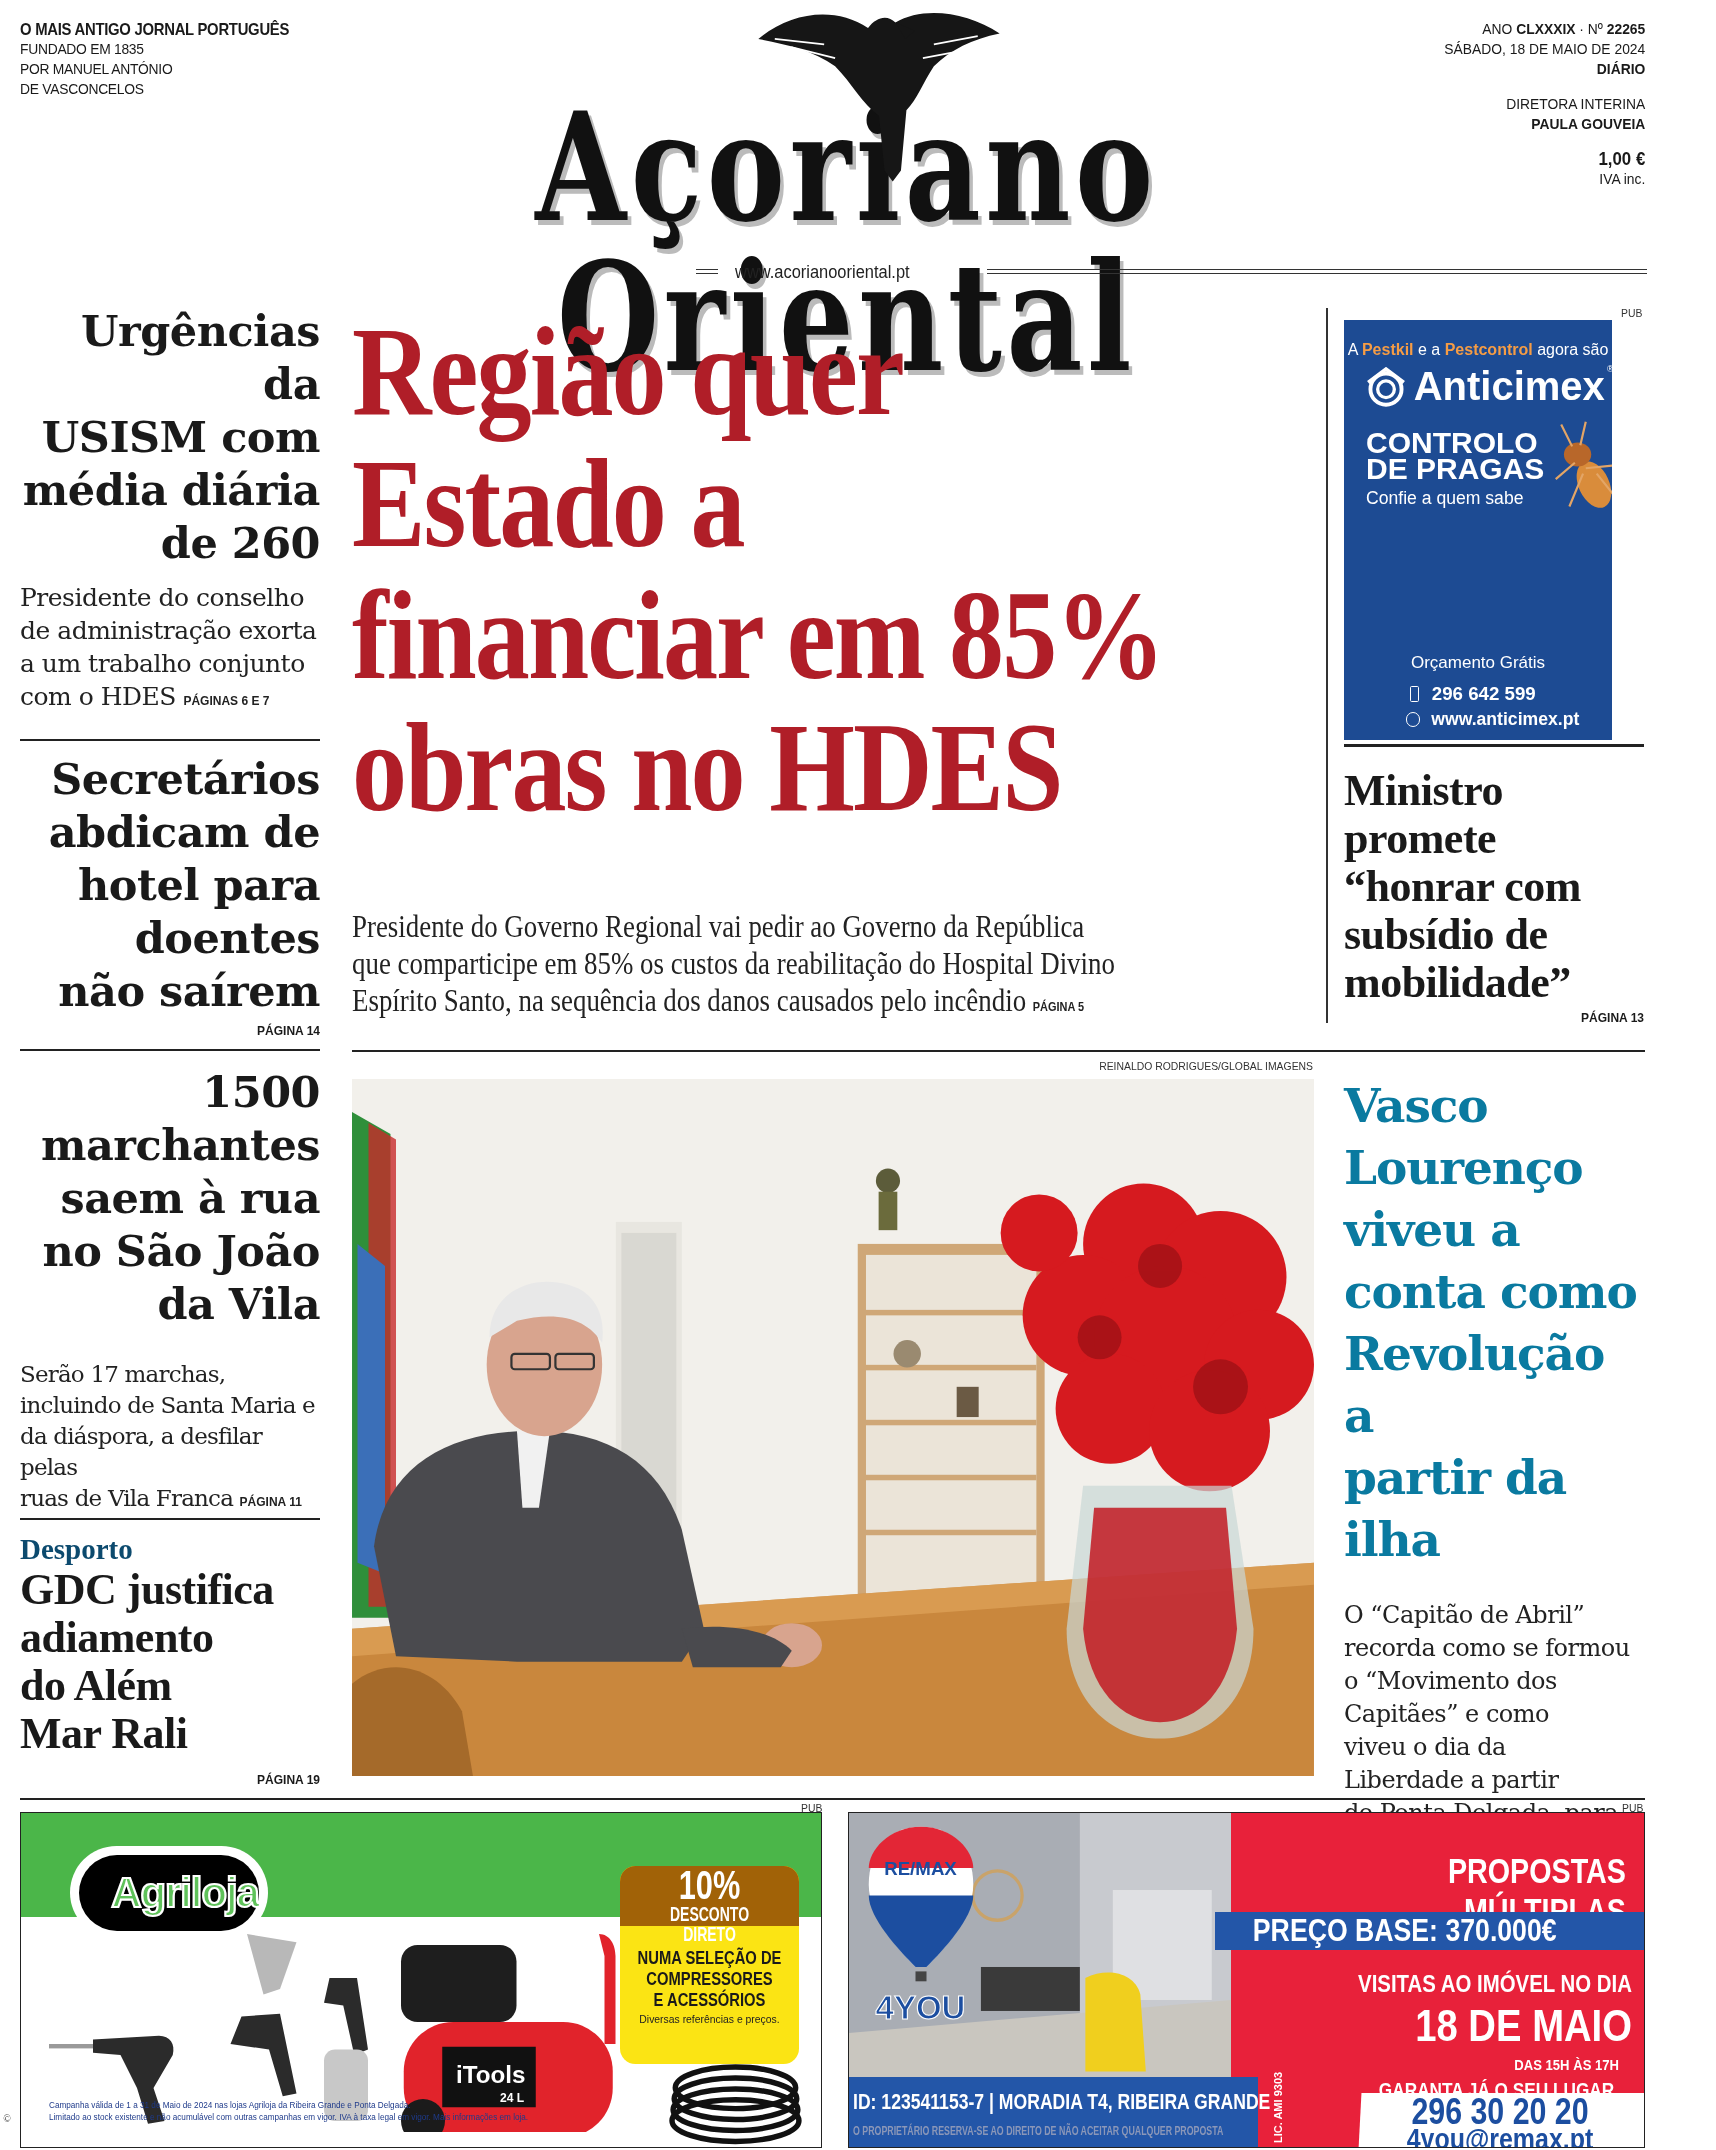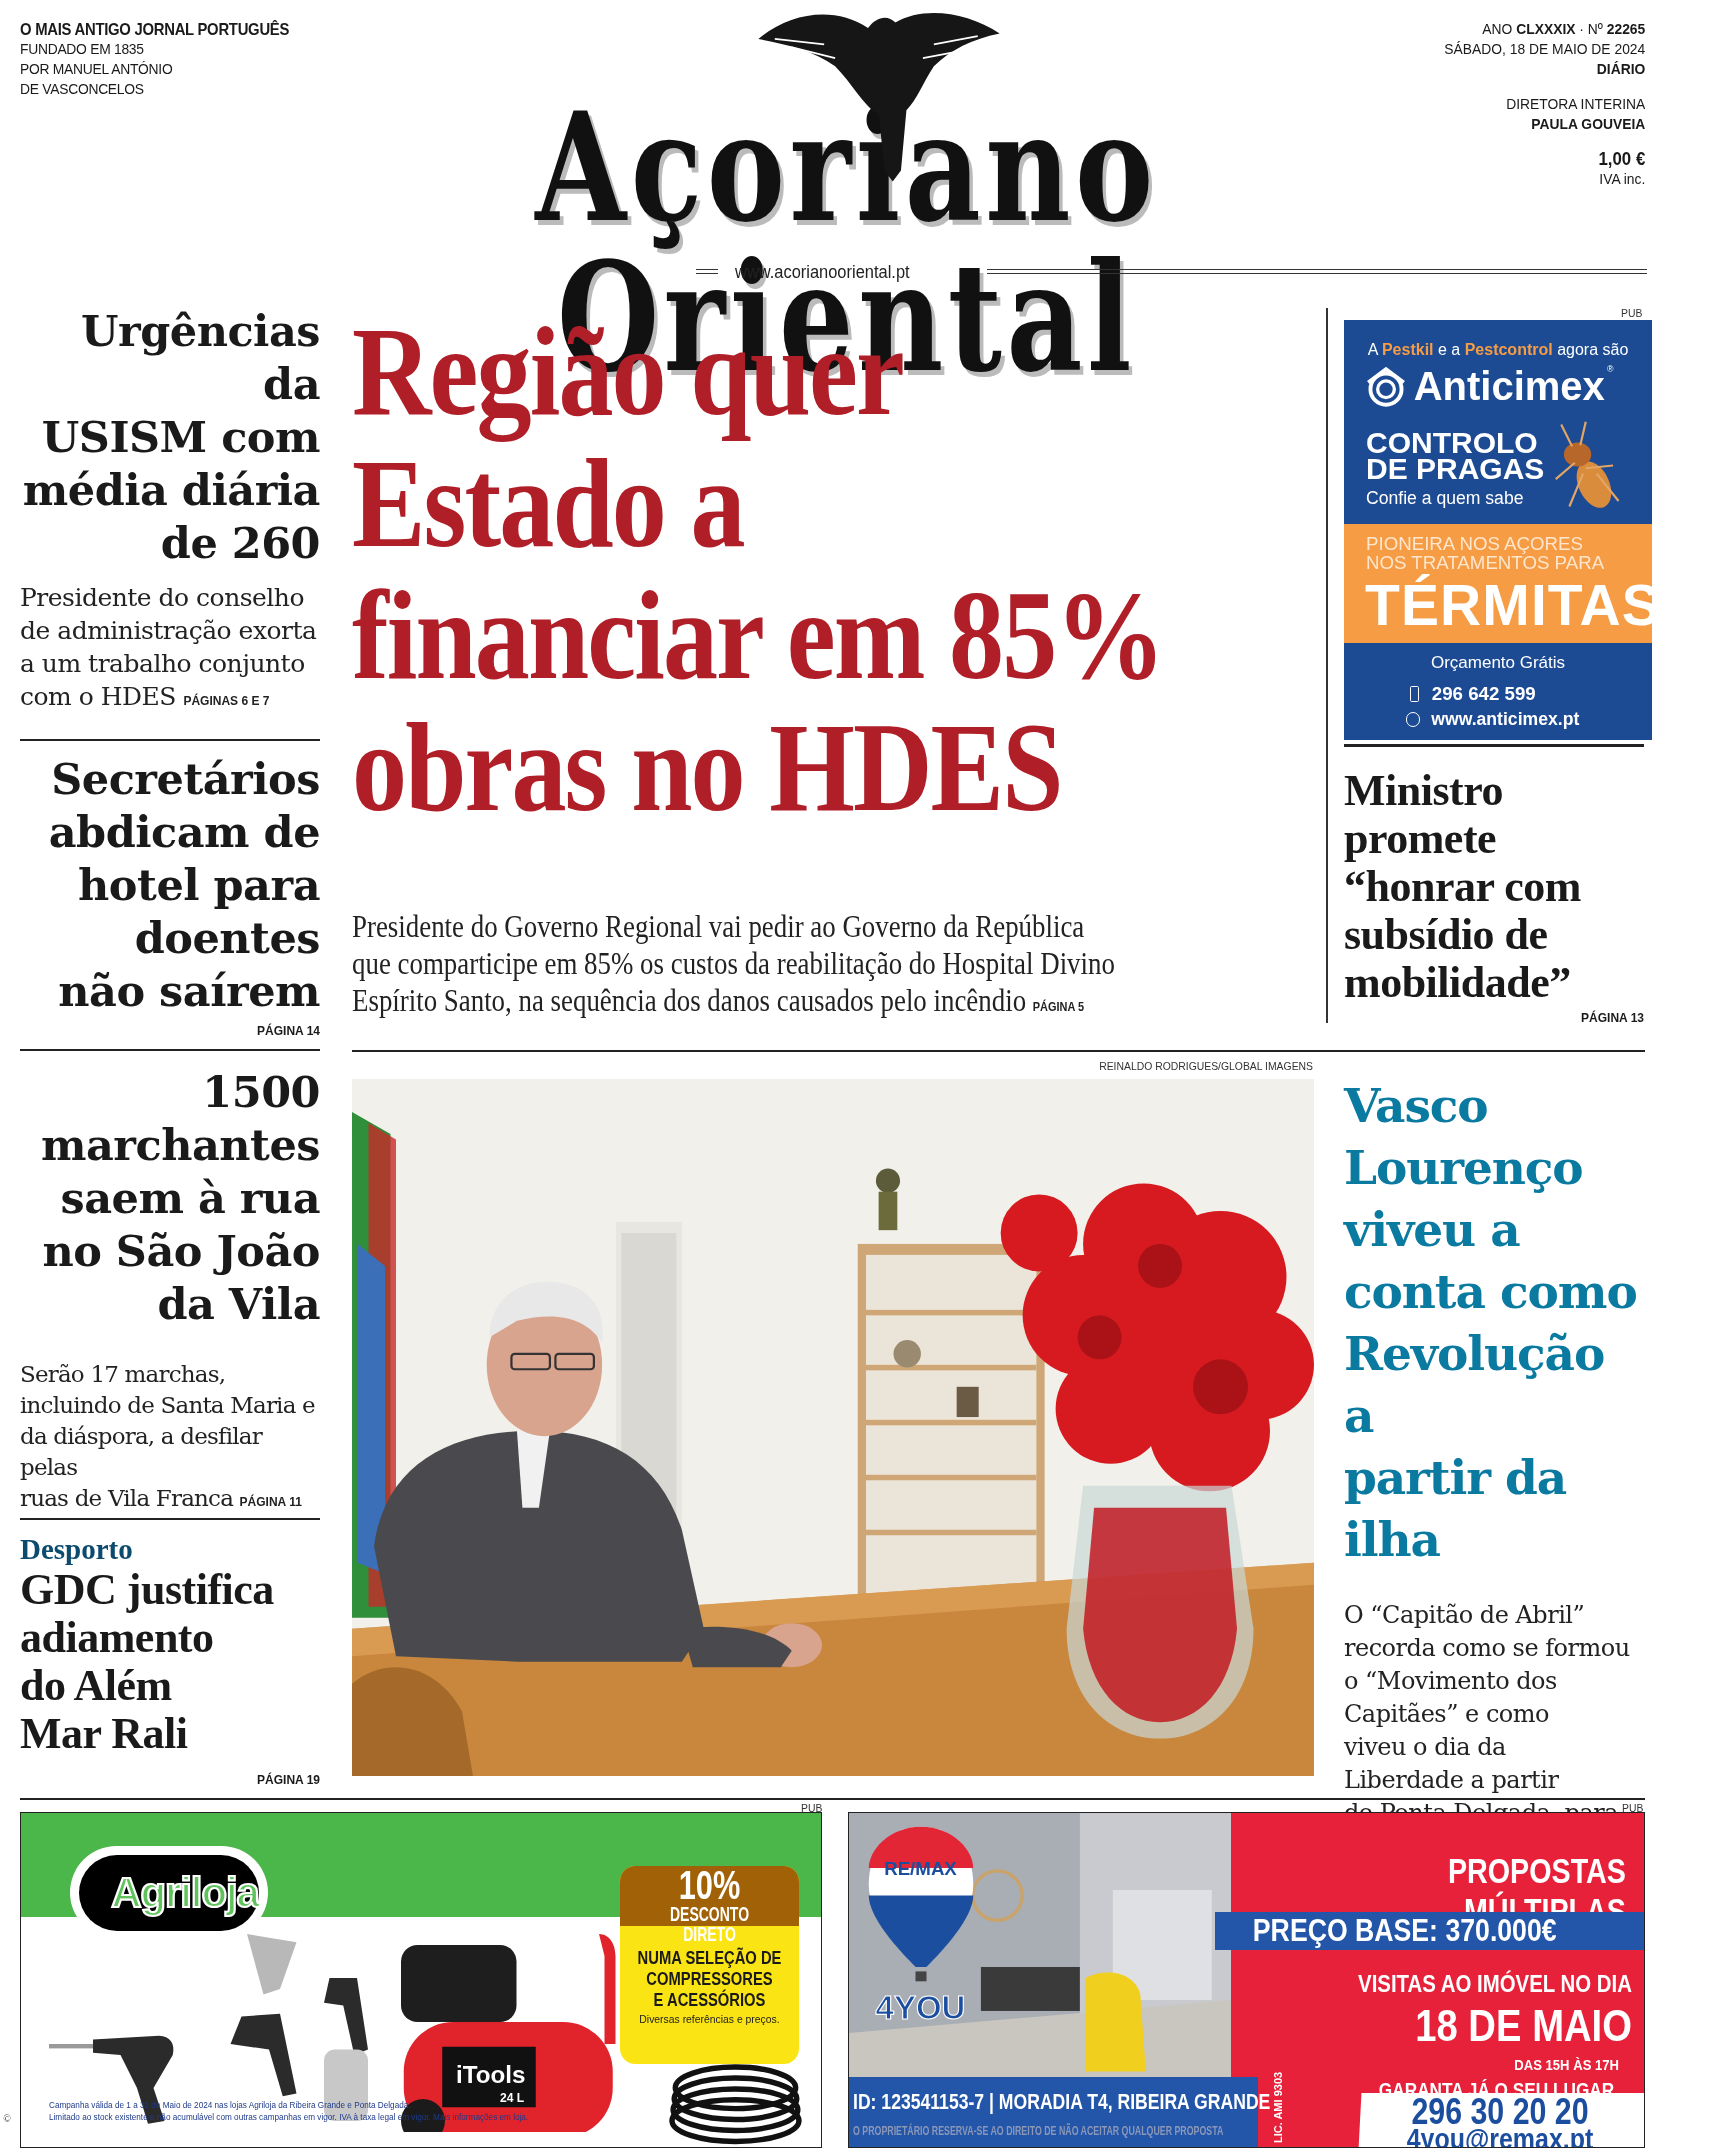--- a/index.html
+++ b/index.html
@@ -38,21 +38,21 @@
   .main-deck { left: 352px; top: 908px; width: 978px; font-family: "Liberation Serif", serif; font-size: 32px; line-height: 37px; color: #222; transform: scaleX(0.84); transform-origin: left top; white-space: nowrap; }
   .vline { position: absolute; width: 1.6px; background: #333; }
 
   
   .photo { left: 352px; top: 1079px; width: 962px; height: 697px; overflow: hidden; background: #f3f1ec; }
   .photo-credit { left: 1044px; top: 1061px; width: 269px; text-align: right; font-family: "Liberation Sans", sans-serif; font-size: 10.4px; color: #333; }
 
   
   .rcol { left: 1344px; width: 300px; }
   .pub-label { font-family: "Liberation Sans", sans-serif; font-size: 10.4px; color: #333; }
-  .ad-anti { left: 1344px; top: 320px; width: 308px; height: 420px; background: #1d4b93; overflow: hidden; font-family: "Liberation Sans", sans-serif; color: #fff; }
+  .ad-anti { left: 1344px; top: 320px; width: 268px; height: 420px; background: #1d4b93; overflow: hidden; font-family: "Liberation Sans", sans-serif; color: #fff; }
   .teal-head { font-family: "DejaVu Serif", serif; font-weight: bold; color: #0a7aa0; letter-spacing: -1.1px; }
 
   
   .ad-agri { left: 20px; top: 1812px; width: 802px; height: 336px; border: 1.1px solid #222; overflow: hidden; background: #fff; }
   .ad-remax { left: 848px; top: 1812px; width: 797px; height: 336px; border: 1.1px solid #222; overflow: hidden; background: #e8213a; }
 </style>
 </head>
 <body>
 
 <div class="abs mast-left">
@@ -244,27 +244,20 @@
   <div style="position:absolute; left:22px; top:110px; font-size:30px; font-weight:bold; line-height:26px;">
     <div>CONTROLO</div>
     <div>DE PRAGAS</div>
   </div>
   <div style="position:absolute; left:22px; top:168px; font-size:17.6px;">Confie a quem sabe</div>
   <svg style="position:absolute; left:209px; top:99px;" width="71" height="93" viewBox="0 0 130 170">
     <ellipse cx="75" cy="120" rx="28" ry="45" fill="#d98c3b" transform="rotate(-25 75 120)"></ellipse>
     <ellipse cx="45" cy="65" rx="25" ry="22" fill="#b8672a"></ellipse>
     <path d="M35 50 L15 10 M50 48 L60 5 M40 80 L5 110 M60 90 L110 85 M55 100 L30 160 M80 100 L120 150" stroke="#e3a566" stroke-width="4" fill="none"></path>
   </svg>
-  <div style="position:absolute; left:0; top:204px; width:100%; height:119px; background:#f59c45;">
-    <div style="position:absolute; left:22px; top:11px; font-size:18.7px; line-height:18.7px; color:#ffe6cc;">
-      <div>PIONEIRA NOS AÇORES</div>
-      <div>NOS TRATAMENTOS PARA</div>
-    </div>
-    <div style="position:absolute; left:21px; top:53px; font-size:57px; font-weight:bold; line-height:57px; letter-spacing:1.1px;">TÉRMITAS</div>
-  </div>
   <div style="position:absolute; left:0; top:333px; width:100%; text-align:center; font-size:17px;">Orçamento Grátis</div>
   <div style="position:absolute; left:66px; top:363px; font-size:18.7px; font-weight:bold; display:flex; align-items:center;">
     <span style="display:inline-block; width:8.8px; height:15.4px; border:1.1px solid #fff; border-radius:1.6px; margin-right:13px;"></span>
     <span>296 642 599</span>
   </div>
   <div style="position:absolute; left:62px; top:389px; font-size:17.6px; font-weight:bold; display:flex; align-items:center;">
     <span style="display:inline-block; width:14.3px; height:14.3px; border:1.1px solid #fff; border-radius:50%; margin-right:11px;"></span>
     <span>www.anticimex.pt</span>
   </div>
 </div>

